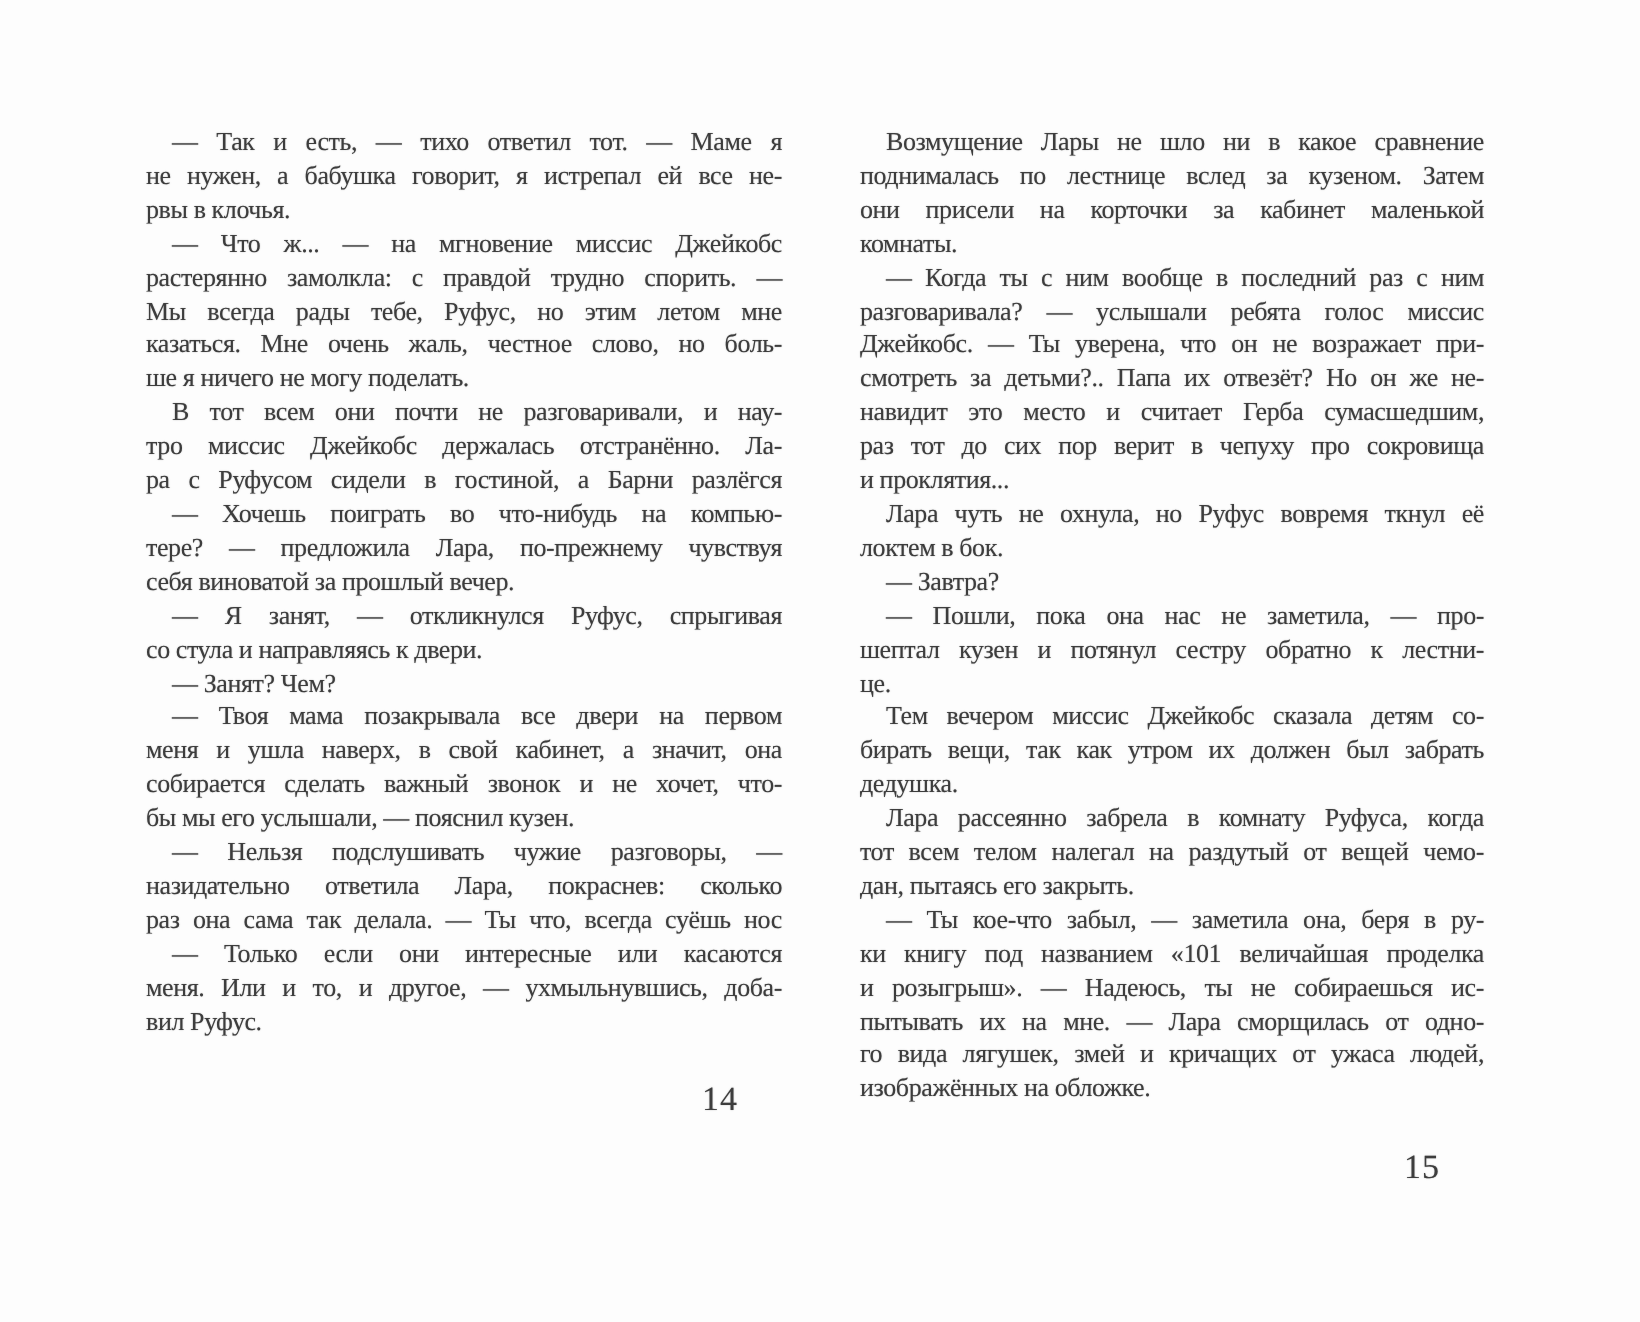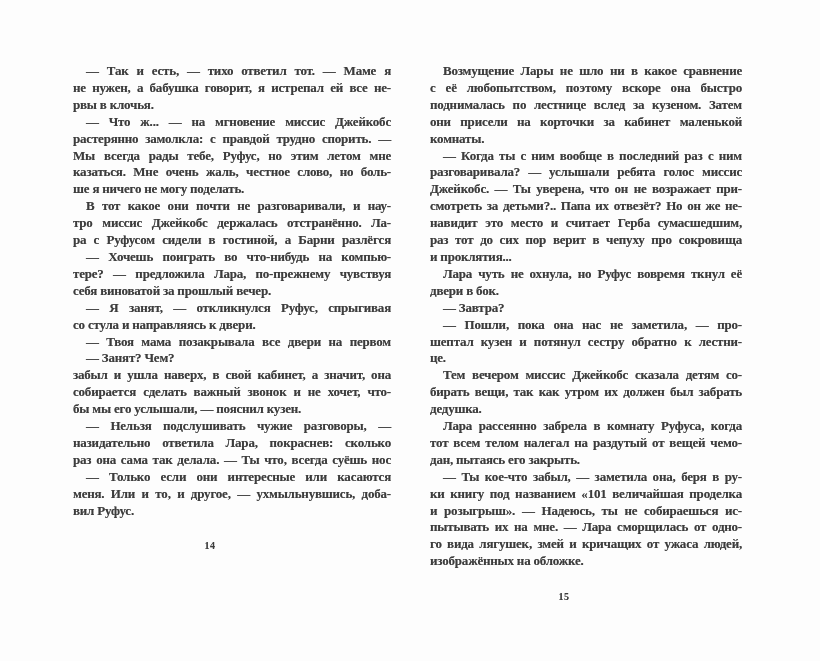--- a/index.html
+++ b/index.html
@@ -15,21 +15,20 @@
     overflow: hidden;
   }
   .spread {
     position: relative;
     width: 820px;
     height: 661px;
   }
   .page {
     position: absolute;
     top: 63px;
-    font-weight: bold;
   }
   .page-left  { left: 73px;  width: 318px; }
   .page-right { left: 430px; width: 312px; }
   .text-block {
     font-size: 13px;
     line-height: 16.9px;
     letter-spacing: -0.2px;
     text-shadow: 0 0 0.6px rgba(70,70,70,0.55); 
   }
   .line {
@@ -38,82 +37,81 @@
     min-height: 16.9px;
   }
   .line.end {
     text-align-last: left;
   }
   .line.indent {
     text-indent: 13px;
   }
   .page-number {
     margin-top: 21px;
-    text-align: center;
+    text-align: right;
     transform: translateX(-22px);
-    font-size: 10px;
+    font-size: 17px;
     letter-spacing: 0.5px;
     color: var(--ink, #444);
     text-shadow: 0 0 0.6px rgba(70,70,70,0.55);
   }
 </style>
 </head>
 <body style="--paper: #fdfdfd; --ink: #3d3d3d;">
 
 <div class="spread">
 
   <div class="page page-left">
     <div class="text-block">
         <div class="line indent">— Так и есть, — тихо ответил тот. — Маме я</div>
         <div class="line">не нужен, а бабушка говорит, я истрепал ей все не-</div>
         <div class="line end">рвы в клочья.</div>
         <div class="line indent">— Что ж... — на мгновение миссис Джейкобс</div>
         <div class="line">растерянно замолкла: с правдой трудно спорить. —</div>
         <div class="line">Мы всегда рады тебе, Руфус, но этим летом мне</div>
         <div class="line">казаться. Мне очень жаль, честное слово, но боль-</div>
         <div class="line end">ше я ничего не могу поделать.</div>
-        <div class="line indent">В тот какое они почти не разговаривали, и нау-</div>
+        <div class="line indent">В тот всем они почти не разговаривали, и нау-</div>
         <div class="line">тро миссис Джейкобс держалась отстранённо. Ла-</div>
         <div class="line">ра с Руфусом сидели в гостиной, а Барни разлёгся</div>
         <div class="line indent">— Хочешь поиграть во что-нибудь на компью-</div>
         <div class="line">тере? — предложила Лара, по-прежнему чувствуя</div>
         <div class="line end">себя виноватой за прошлый вечер.</div>
         <div class="line indent">— Я занят, — откликнулся Руфус, спрыгивая</div>
         <div class="line end">со стула и направляясь к двери.</div>
+        <div class="line indent end">— Занят? Чем?</div>
         <div class="line indent">— Твоя мама позакрывала все двери на первом</div>
-        <div class="line indent end">— Занят? Чем?</div>
-        <div class="line">забыл и ушла наверх, в свой кабинет, а значит, она</div>
+        <div class="line">меня и ушла наверх, в свой кабинет, а значит, она</div>
         <div class="line">собирается сделать важный звонок и не хочет, что-</div>
         <div class="line end">бы мы его услышали, — пояснил кузен.</div>
         <div class="line indent">— Нельзя подслушивать чужие разговоры, —</div>
         <div class="line">назидательно ответила Лара, покраснев: сколько</div>
         <div class="line">раз она сама так делала. — Ты что, всегда суёшь нос</div>
         <div class="line indent">— Только если они интересные или касаются</div>
         <div class="line">меня. Или и то, и другое, — ухмыльнувшись, доба-</div>
         <div class="line end">вил Руфус.</div>
       </div>
     <div class="page-number">14</div>
   </div>
 
   <div class="page page-right">
     <div class="text-block">
         <div class="line indent">Возмущение Лары не шло ни в какое сравнение</div>
-        <div class="line">с её любопытством, поэтому вскоре она быстро</div>
         <div class="line">поднималась по лестнице вслед за кузеном. Затем</div>
         <div class="line">они присели на корточки за кабинет маленькой</div>
         <div class="line end">комнаты.</div>
         <div class="line indent">— Когда ты с ним вообще в последний раз с ним</div>
         <div class="line">разговаривала? — услышали ребята голос миссис</div>
         <div class="line">Джейкобс. — Ты уверена, что он не возражает при-</div>
         <div class="line">смотреть за детьми?.. Папа их отвезёт? Но он же не-</div>
         <div class="line">навидит это место и считает Герба сумасшедшим,</div>
         <div class="line">раз тот до сих пор верит в чепуху про сокровища</div>
         <div class="line end">и проклятия...</div>
         <div class="line indent">Лара чуть не охнула, но Руфус вовремя ткнул её</div>
-        <div class="line end">двери в бок.</div>
+        <div class="line end">локтем в бок.</div>
         <div class="line indent end">— Завтра?</div>
         <div class="line indent">— Пошли, пока она нас не заметила, — про-</div>
         <div class="line">шептал кузен и потянул сестру обратно к лестни-</div>
         <div class="line end">це.</div>
         <div class="line indent">Тем вечером миссис Джейкобс сказала детям со-</div>
         <div class="line">бирать вещи, так как утром их должен был забрать</div>
         <div class="line end">дедушка.</div>
         <div class="line indent">Лара рассеянно забрела в комнату Руфуса, когда</div>
         <div class="line">тот всем телом налегал на раздутый от вещей чемо-</div>
         <div class="line end">дан, пытаясь его закрыть.</div>

